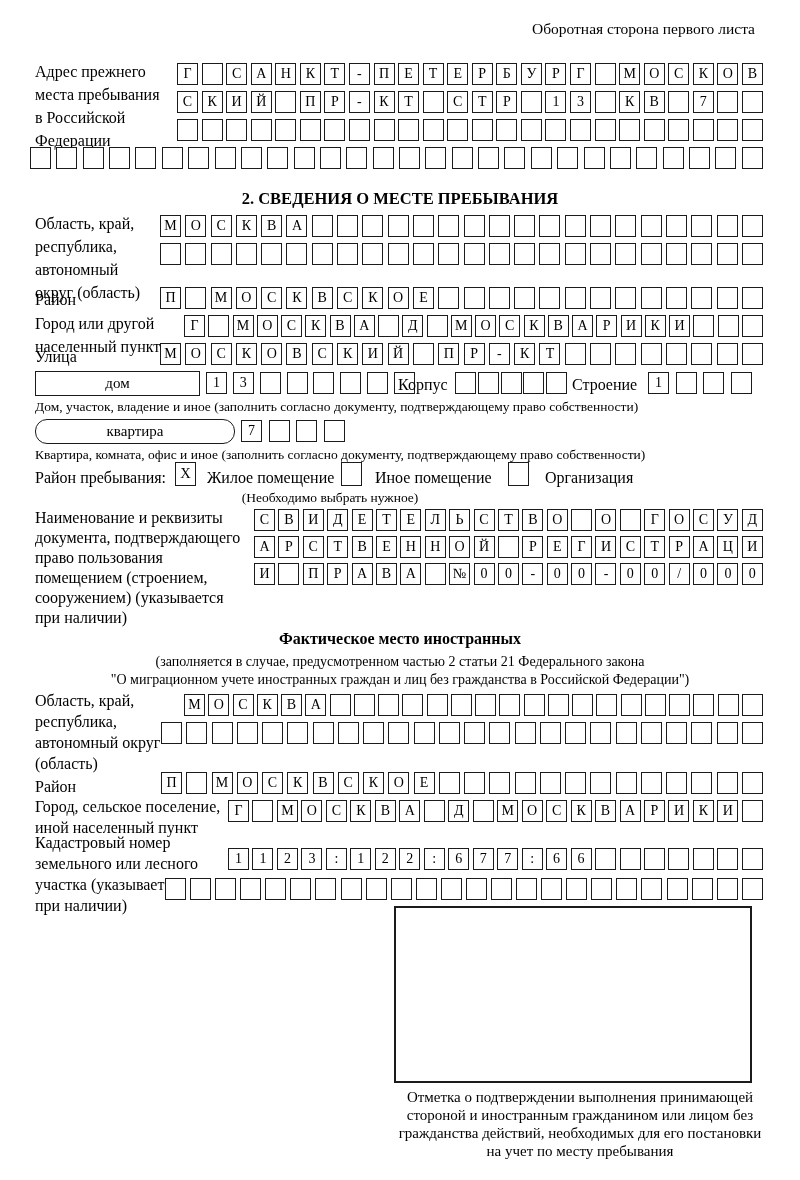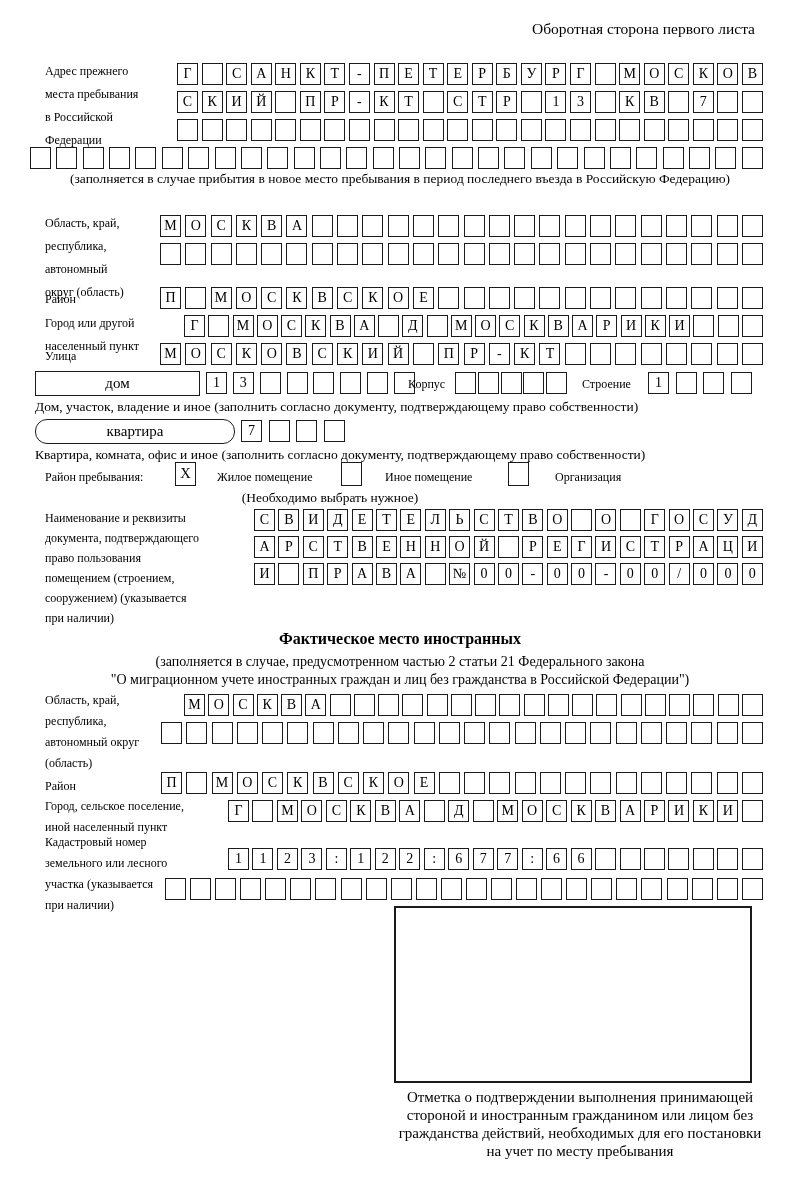--- a/index.html
+++ b/index.html
@@ -1,19 +1,19 @@
 <!DOCTYPE html>
 <html><head>
 <meta charset="utf-8">
 <style>
   html,body{margin:0;padding:0;background:#e8e8e8;}
   .page{position:relative;width:800px;height:1180px;background:#ffffff;margin:0 auto;
         font-family:"Liberation Serif","DejaVu Serif",serif;color:#000;overflow:hidden;}
   .abs{position:absolute;}
-  .lbl{font-size:12px;line-height:23px;white-space:pre-line;margin-left:10px;}
+  .lbl{font-size:16px;line-height:23px;white-space:pre-line;}
   .lh20{line-height:20px;}
   .lh21{line-height:21px;}
   .note{font-size:13.5px;white-space:pre-line;}
   .center{text-align:center;}
   .title{font-size:16.5px;font-weight:bold;text-align:center;}
   .cells{display:flex;justify-content:space-between;height:22px;}
   .cell{flex:0 0 21px;height:22px;border:1.5px solid #1b1b1b;box-sizing:border-box;
         font-size:14px;line-height:19px;text-align:center;background:#fff;}
   .fieldbox{border:1.5px solid #1b1b1b;box-sizing:border-box;height:25px;
         font-size:15px;line-height:22px;text-align:center;background:#fff;}
@@ -134,22 +134,22 @@
       <span class="cell"></span>
       <span class="cell"></span>
       <span class="cell"></span>
       <span class="cell"></span>
       <span class="cell"></span>
       <span class="cell"></span>
       <span class="cell"></span>
       <span class="cell"></span>
       <span class="cell"></span>
     </div>
-  <div class="abs note center" style="left:0;top:171px;width:800px;">(заполняется в случае прибытия в новое место пребывания в период последнего въезда в Российскую Федерацию)</div>
-
+
+  <div class="abs title" style="left:0;top:189px;width:800px;">2. СВЕДЕНИЯ О МЕСТЕ ПРЕБЫВАНИЯ</div>
 
   <div class="abs lbl" style="left:35px;top:212px;width:125px;">Область, край,
 республика,
 автономный
 округ (область)</div>
   <div class="abs cells" style="left:160px;top:215px;width:603px;">
       <span class="cell">М</span>
       <span class="cell">О</span>
       <span class="cell">С</span>
       <span class="cell">К</span>

